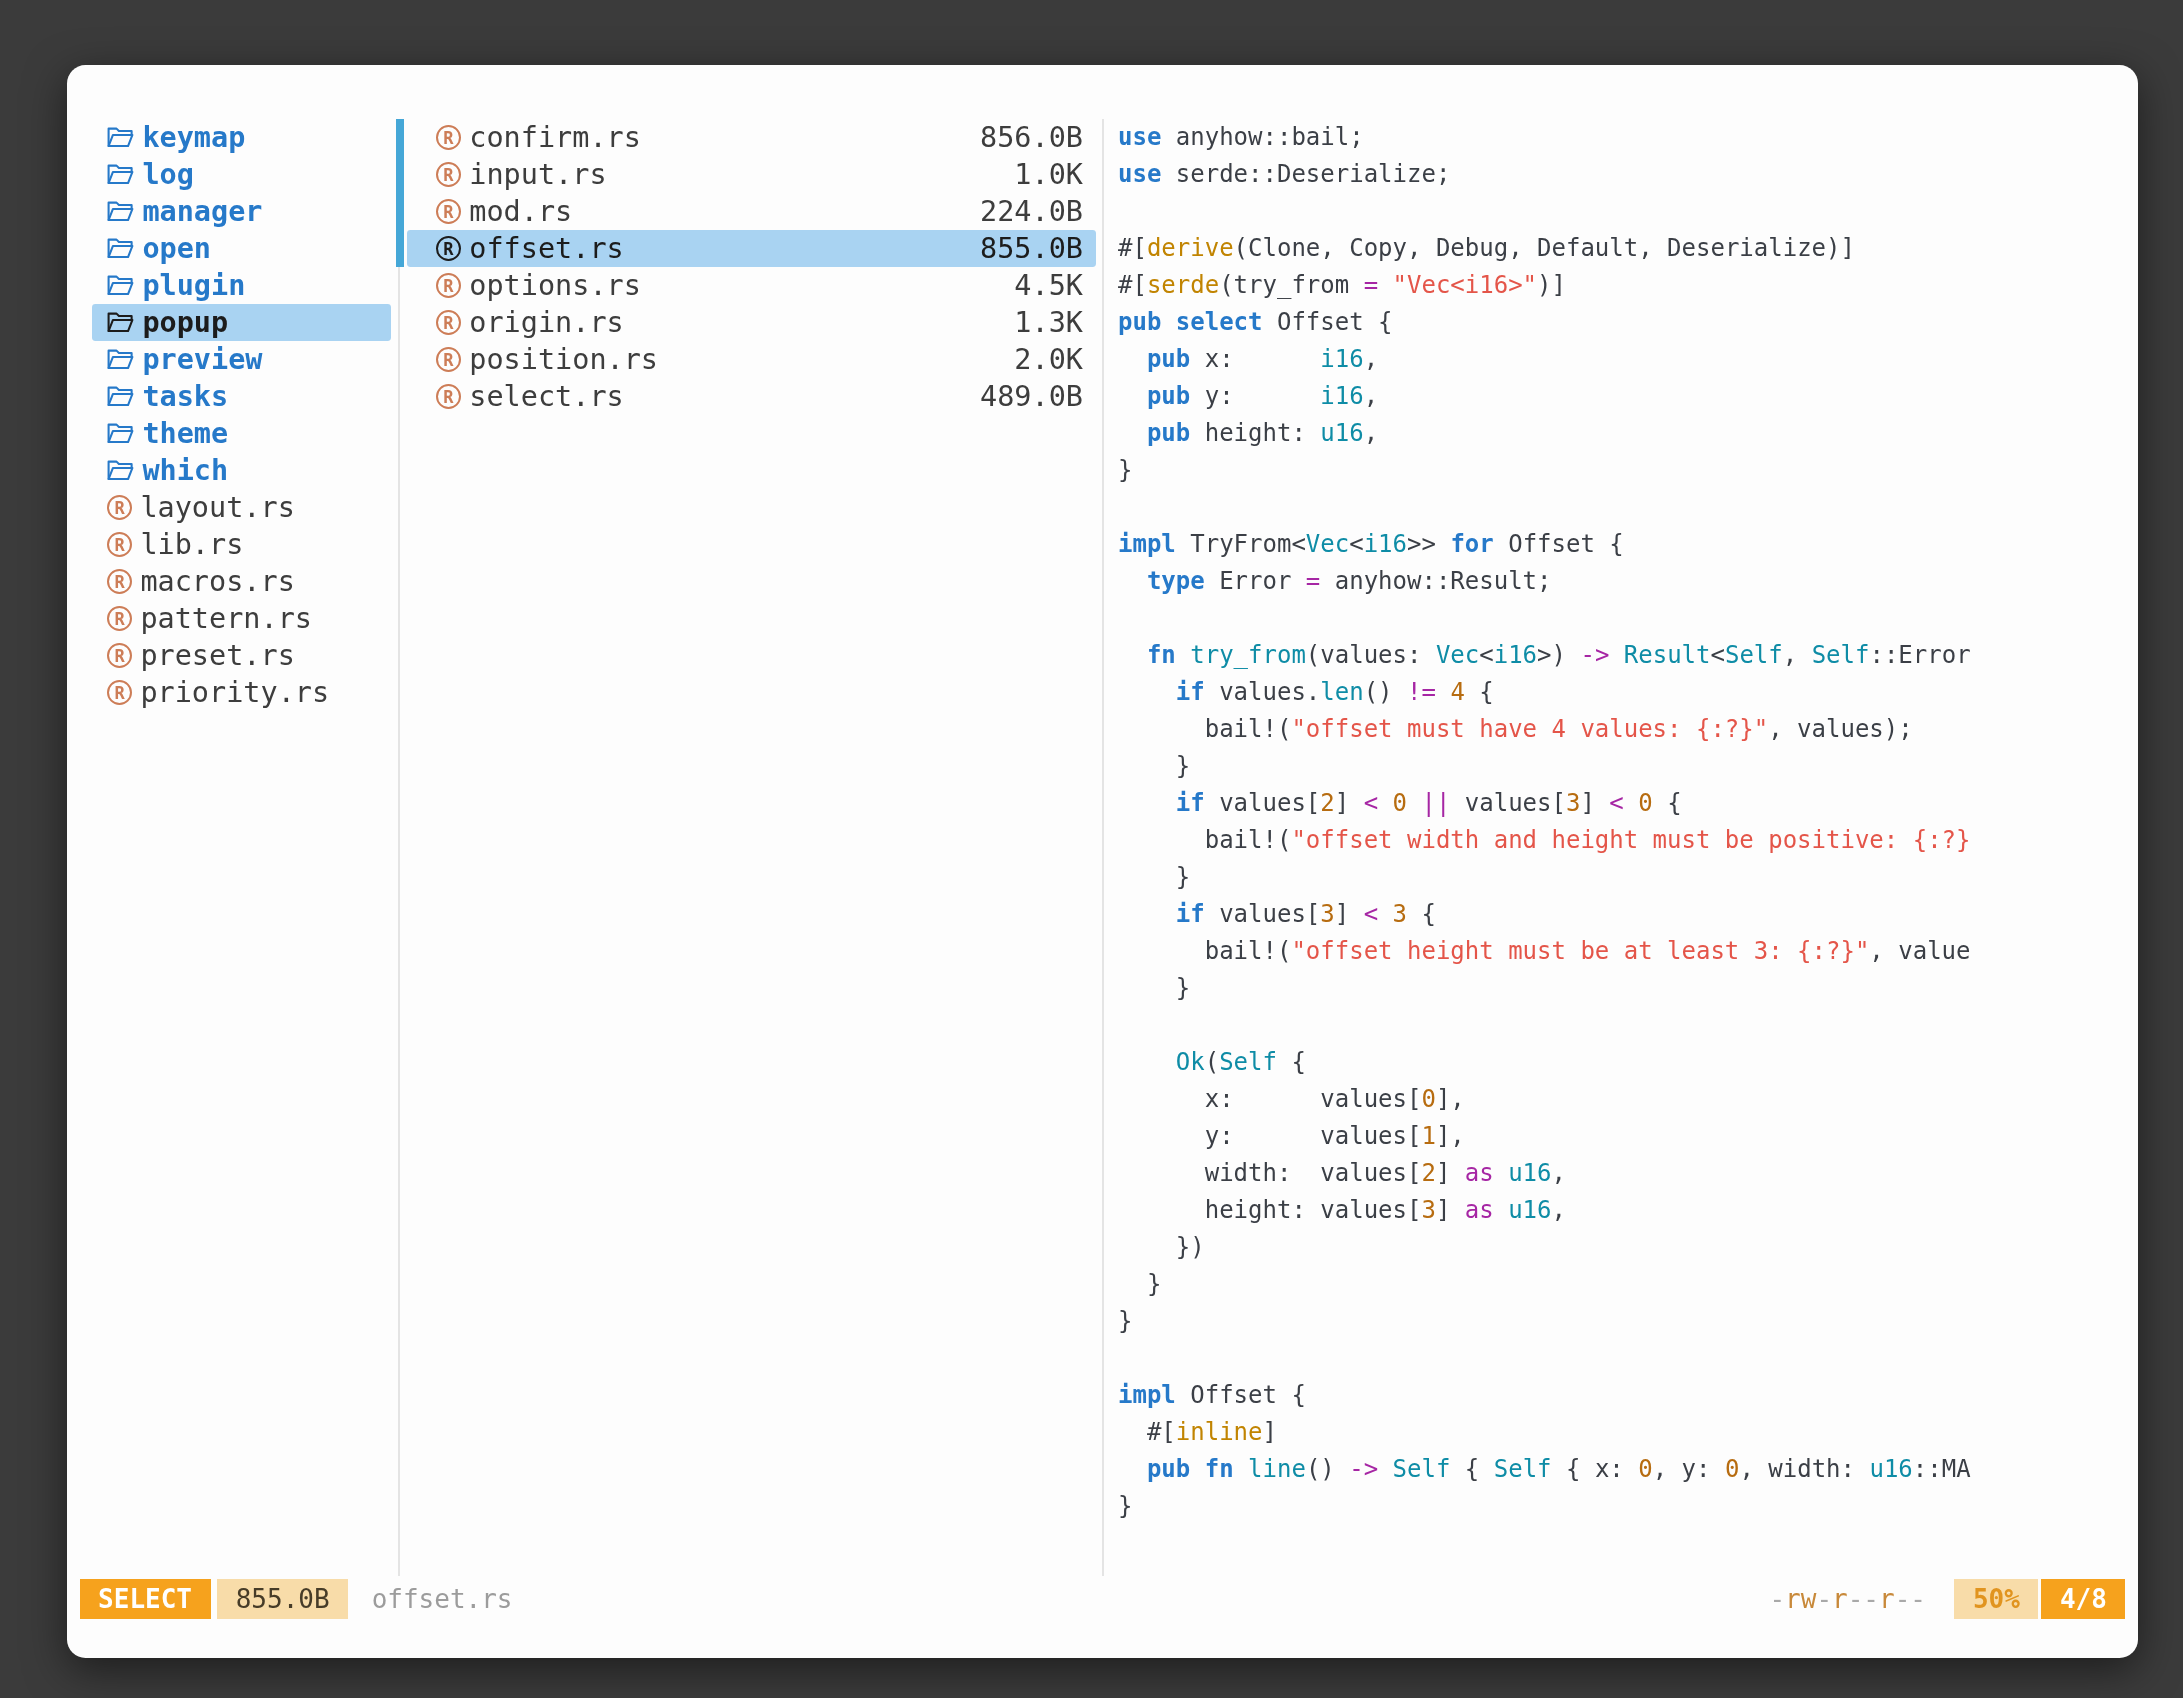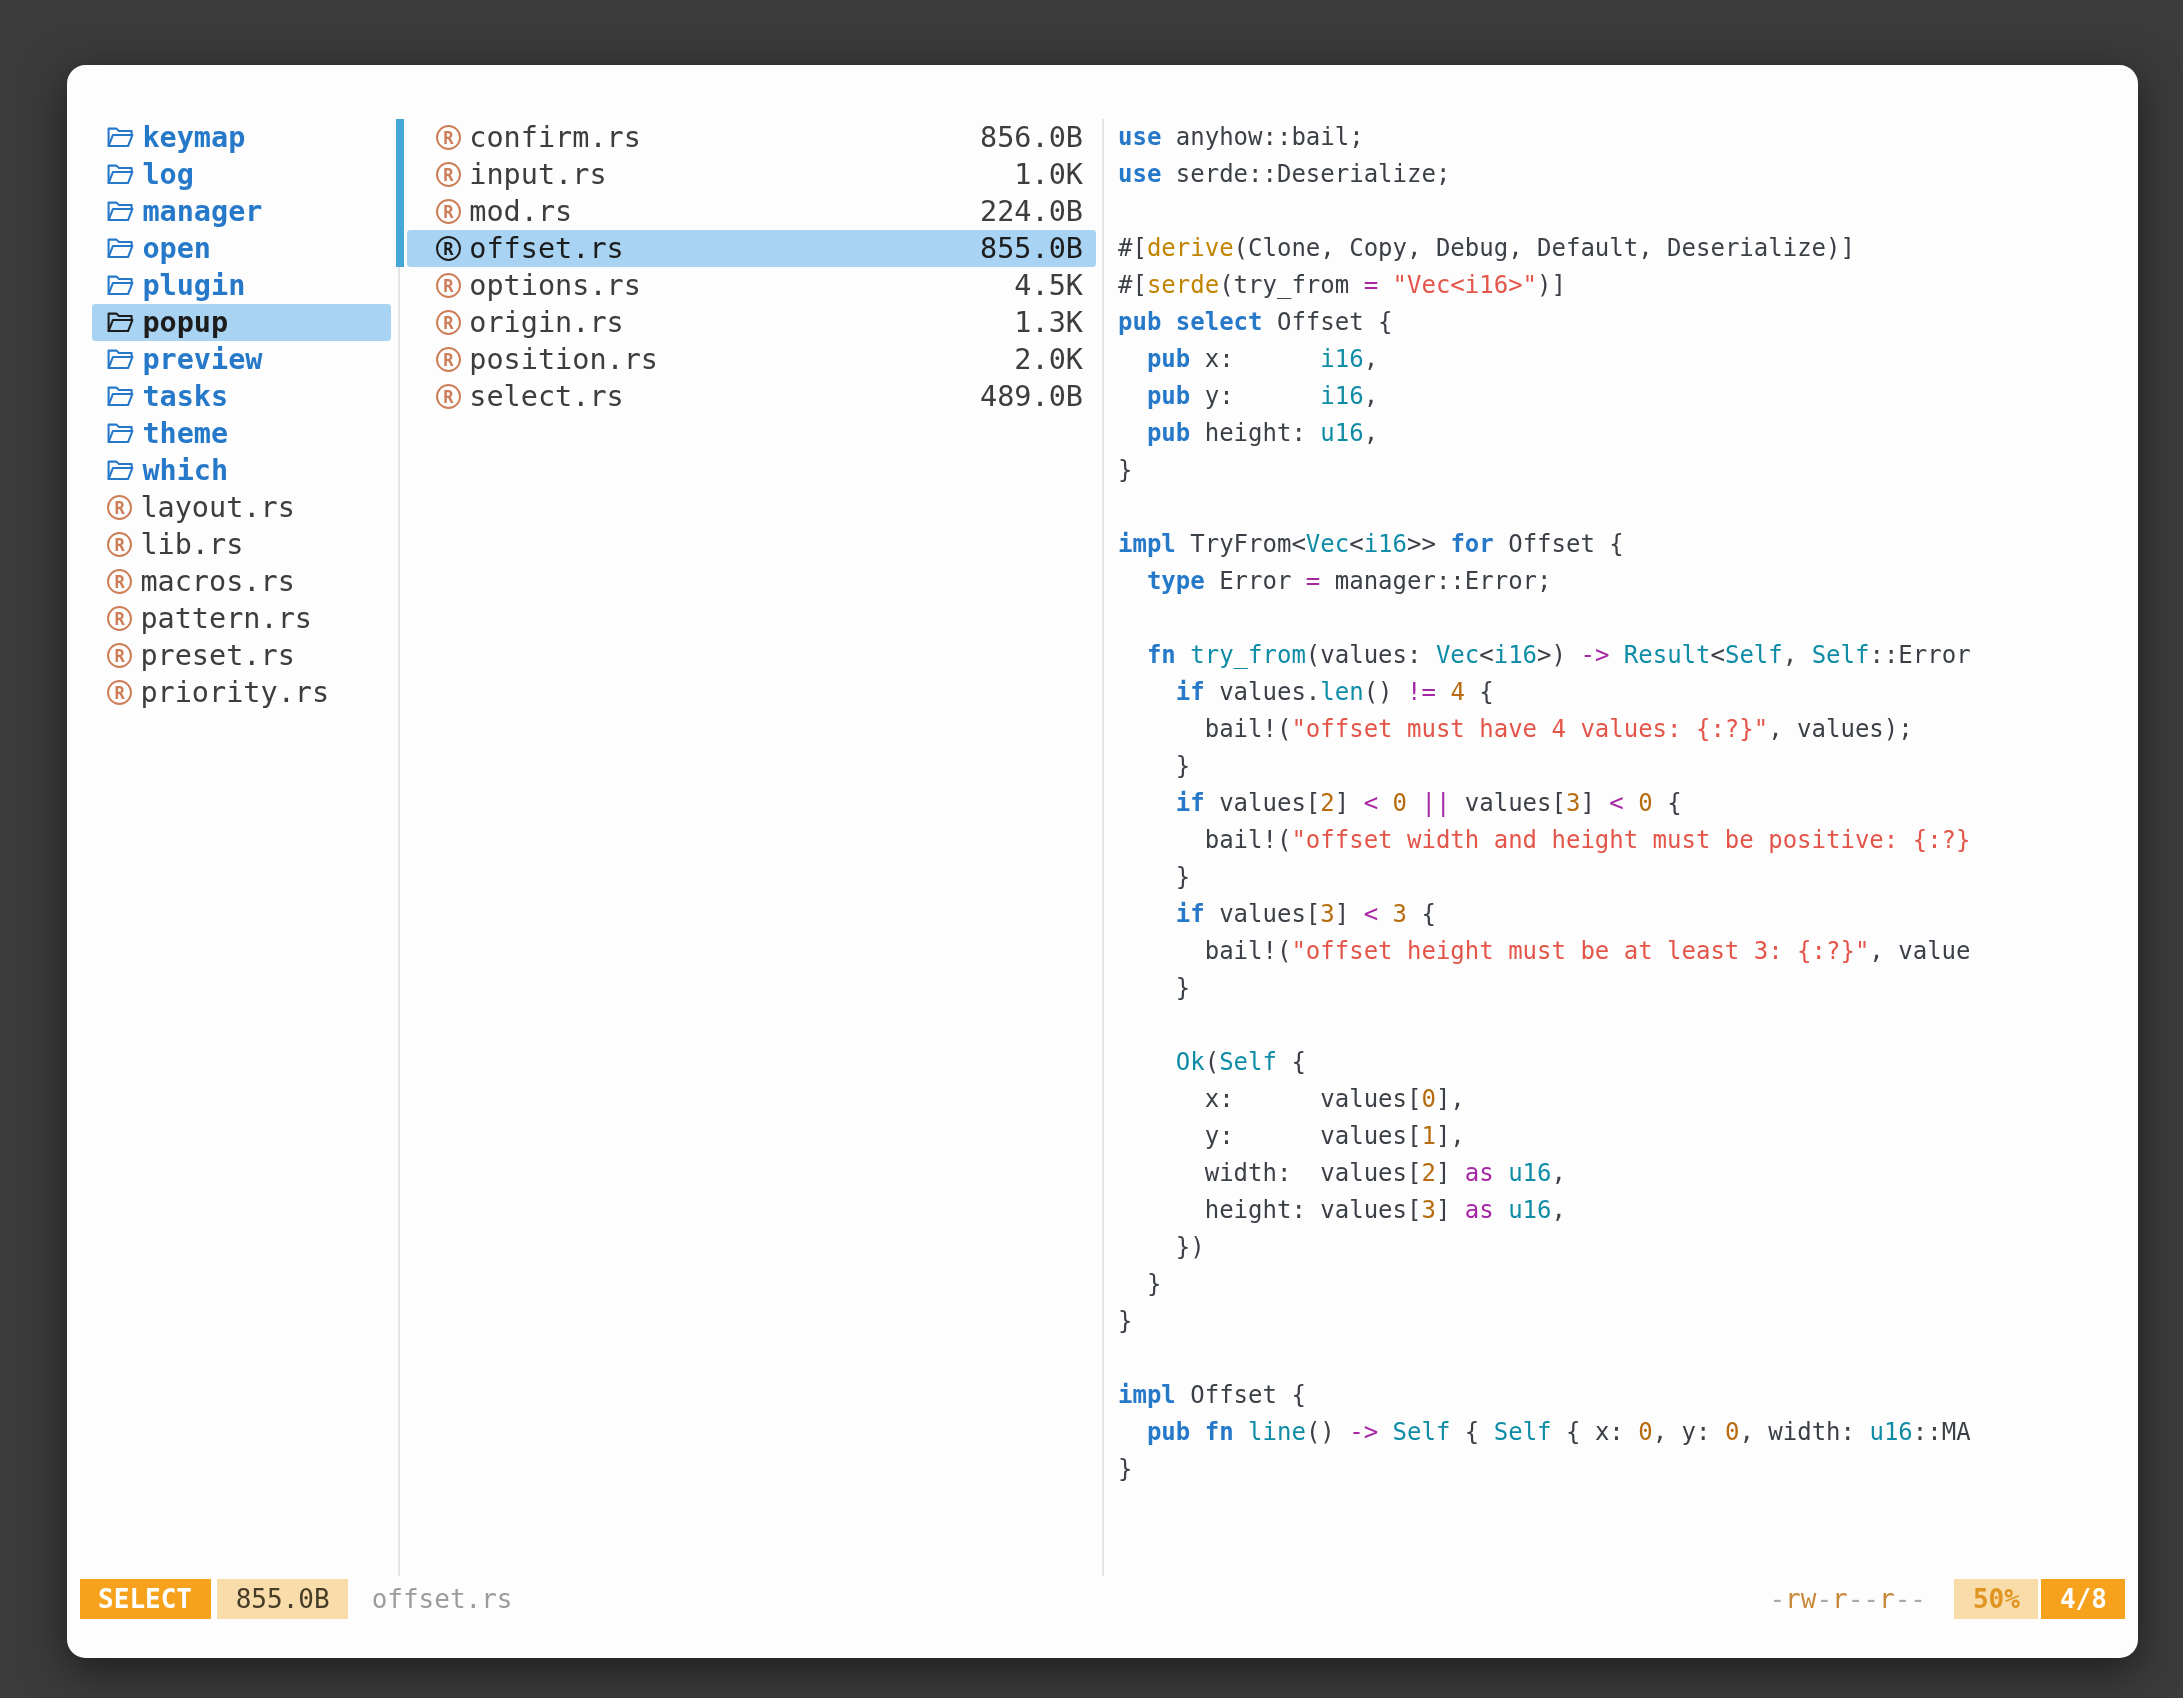--- a/index.html
+++ b/index.html
@@ -214,21 +214,21 @@
       <div class="code-line">&nbsp;</div>
       <div class="code-line"><span class="tok-pl">#[</span><span class="tok-at">derive</span><span class="tok-pl">(Clone, Copy, Debug, Default, Deserialize)]</span></div>
       <div class="code-line"><span class="tok-pl">#[</span><span class="tok-at">serde</span><span class="tok-pl">(try_from </span><span class="tok-op">=</span><span class="tok-pl"> </span><span class="tok-st">"Vec&lt;i16&gt;"</span><span class="tok-pl">)]</span></div>
       <div class="code-line"><span class="tok-kw">pub</span><span class="tok-pl"> </span><span class="tok-kw">select</span><span class="tok-pl"> Offset {</span></div>
       <div class="code-line"><span class="tok-pl">  </span><span class="tok-kw">pub</span><span class="tok-pl"> x:      </span><span class="tok-ty">i16</span><span class="tok-pl">,</span></div>
       <div class="code-line"><span class="tok-pl">  </span><span class="tok-kw">pub</span><span class="tok-pl"> y:      </span><span class="tok-ty">i16</span><span class="tok-pl">,</span></div>
       <div class="code-line"><span class="tok-pl">  </span><span class="tok-kw">pub</span><span class="tok-pl"> height: </span><span class="tok-ty">u16</span><span class="tok-pl">,</span></div>
       <div class="code-line"><span class="tok-pl">}</span></div>
       <div class="code-line">&nbsp;</div>
       <div class="code-line"><span class="tok-kw">impl</span><span class="tok-pl"> TryFrom&lt;</span><span class="tok-ty">Vec</span><span class="tok-pl">&lt;</span><span class="tok-ty">i16</span><span class="tok-pl">&gt;&gt; </span><span class="tok-kw">for</span><span class="tok-pl"> Offset {</span></div>
-      <div class="code-line"><span class="tok-pl">  </span><span class="tok-kw">type</span><span class="tok-pl"> Error </span><span class="tok-op">=</span><span class="tok-pl"> manager::Error;</span></div>
+      <div class="code-line"><span class="tok-pl">  </span><span class="tok-kw">type</span><span class="tok-pl"> Error </span><span class="tok-op">=</span><span class="tok-pl"> anyhow::Result;</span></div>
       <div class="code-line">&nbsp;</div>
       <div class="code-line"><span class="tok-pl">  </span><span class="tok-kw">fn</span><span class="tok-pl"> </span><span class="tok-fn">try_from</span><span class="tok-pl">(values: </span><span class="tok-ty">Vec</span><span class="tok-pl">&lt;</span><span class="tok-ty">i16</span><span class="tok-pl">&gt;) </span><span class="tok-op">-&gt;</span><span class="tok-pl"> </span><span class="tok-ty">Result</span><span class="tok-pl">&lt;</span><span class="tok-ty">Self</span><span class="tok-pl">, </span><span class="tok-ty">Self</span><span class="tok-pl">::Error</span></div>
       <div class="code-line"><span class="tok-pl">    </span><span class="tok-kw">if</span><span class="tok-pl"> values.</span><span class="tok-fn">len</span><span class="tok-pl">() </span><span class="tok-op">!=</span><span class="tok-pl"> </span><span class="tok-nu">4</span><span class="tok-pl"> {</span></div>
       <div class="code-line"><span class="tok-pl">      bail!(</span><span class="tok-st">"offset must have 4 values: {:?}"</span><span class="tok-pl">, values);</span></div>
       <div class="code-line"><span class="tok-pl">    }</span></div>
       <div class="code-line"><span class="tok-pl">    </span><span class="tok-kw">if</span><span class="tok-pl"> values[</span><span class="tok-nu">2</span><span class="tok-pl">] </span><span class="tok-op">&lt;</span><span class="tok-pl"> </span><span class="tok-nu">0</span><span class="tok-pl"> </span><span class="tok-op">||</span><span class="tok-pl"> values[</span><span class="tok-nu">3</span><span class="tok-pl">] </span><span class="tok-op">&lt;</span><span class="tok-pl"> </span><span class="tok-nu">0</span><span class="tok-pl"> {</span></div>
       <div class="code-line"><span class="tok-pl">      bail!(</span><span class="tok-st">"offset width and height must be positive: {:?}</span></div>
       <div class="code-line"><span class="tok-pl">    }</span></div>
       <div class="code-line"><span class="tok-pl">    </span><span class="tok-kw">if</span><span class="tok-pl"> values[</span><span class="tok-nu">3</span><span class="tok-pl">] </span><span class="tok-op">&lt;</span><span class="tok-pl"> </span><span class="tok-nu">3</span><span class="tok-pl"> {</span></div>
       <div class="code-line"><span class="tok-pl">      bail!(</span><span class="tok-st">"offset height must be at least 3: {:?}"</span><span class="tok-pl">, value</span></div>
@@ -237,20 +237,21 @@
       <div class="code-line"><span class="tok-pl">    </span><span class="tok-fn">Ok</span><span class="tok-pl">(</span><span class="tok-ty">Self</span><span class="tok-pl"> {</span></div>
       <div class="code-line"><span class="tok-pl">      x:      values[</span><span class="tok-nu">0</span><span class="tok-pl">],</span></div>
       <div class="code-line"><span class="tok-pl">      y:      values[</span><span class="tok-nu">1</span><span class="tok-pl">],</span></div>
       <div class="code-line"><span class="tok-pl">      width:  values[</span><span class="tok-nu">2</span><span class="tok-pl">] </span><span class="tok-op">as</span><span class="tok-pl"> </span><span class="tok-ty">u16</span><span class="tok-pl">,</span></div>
       <div class="code-line"><span class="tok-pl">      height: values[</span><span class="tok-nu">3</span><span class="tok-pl">] </span><span class="tok-op">as</span><span class="tok-pl"> </span><span class="tok-ty">u16</span><span class="tok-pl">,</span></div>
       <div class="code-line"><span class="tok-pl">    })</span></div>
       <div class="code-line"><span class="tok-pl">  }</span></div>
       <div class="code-line"><span class="tok-pl">}</span></div>
       <div class="code-line">&nbsp;</div>
       <div class="code-line"><span class="tok-kw">impl</span><span class="tok-pl"> Offset {</span></div>
+      <div class="code-line"><span class="tok-pl">  #[</span><span class="tok-at">inline</span><span class="tok-pl">]</span></div>
       <div class="code-line"><span class="tok-pl">  </span><span class="tok-kw">pub</span><span class="tok-pl"> </span><span class="tok-kw">fn</span><span class="tok-pl"> </span><span class="tok-fn">line</span><span class="tok-pl">() </span><span class="tok-op">-&gt;</span><span class="tok-pl"> </span><span class="tok-ty">Self</span><span class="tok-pl"> { </span><span class="tok-ty">Self</span><span class="tok-pl"> { x: </span><span class="tok-nu">0</span><span class="tok-pl">, y: </span><span class="tok-nu">0</span><span class="tok-pl">, width: </span><span class="tok-ty">u16</span><span class="tok-pl">::MA</span></div>
       <div class="code-line"><span class="tok-pl">}</span></div>
     </div>
 
   <div class="statusbar">
     <div class="sb-left">
       <span class="badge mode">SELECT</span>
       <span class="badge sizeb">855.0B</span>
       <span class="sb-file">offset.rs</span>
     </div>

